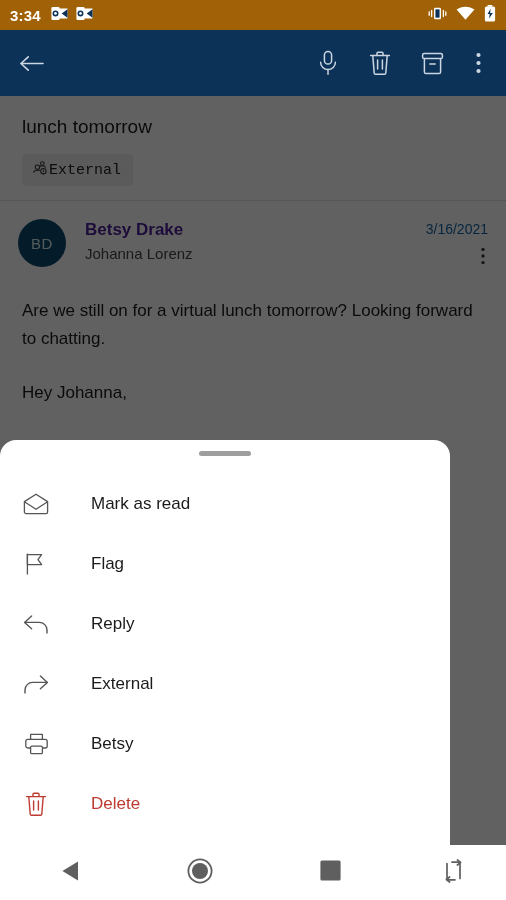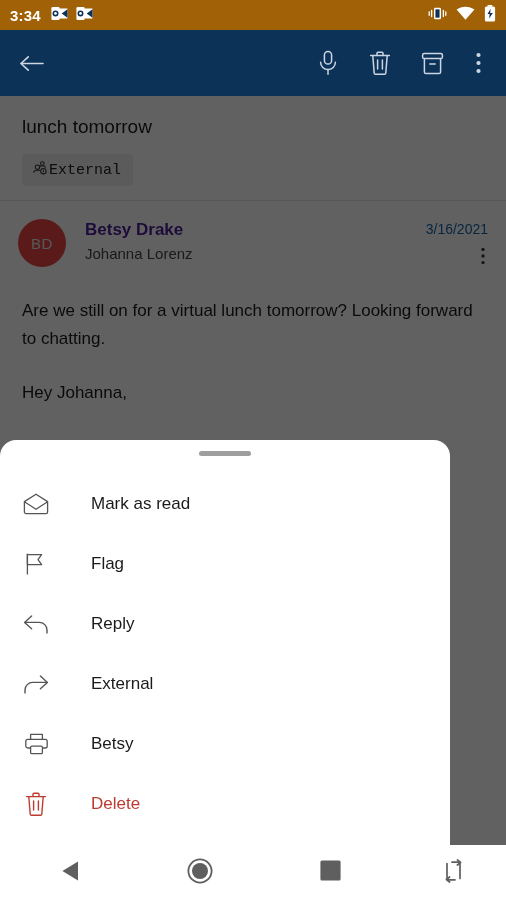--- a/index.html
+++ b/index.html
@@ -111,21 +111,21 @@
 
   .message-head {
     display: flex;
     align-items: flex-start;
     padding: 18px 18px 6px 18px;
   }
   .avatar {
     width: 48px;
     height: 48px;
     border-radius: 50%;
-    background: #ef4444;
+    background: #0c4a6e;
     color: #d9ecea;
     display: flex;
     align-items: center;
     justify-content: center;
     font-size: 15px;
     letter-spacing: 0.5px;
     flex: none;
   }
   .who {
     margin-left: 19px;

